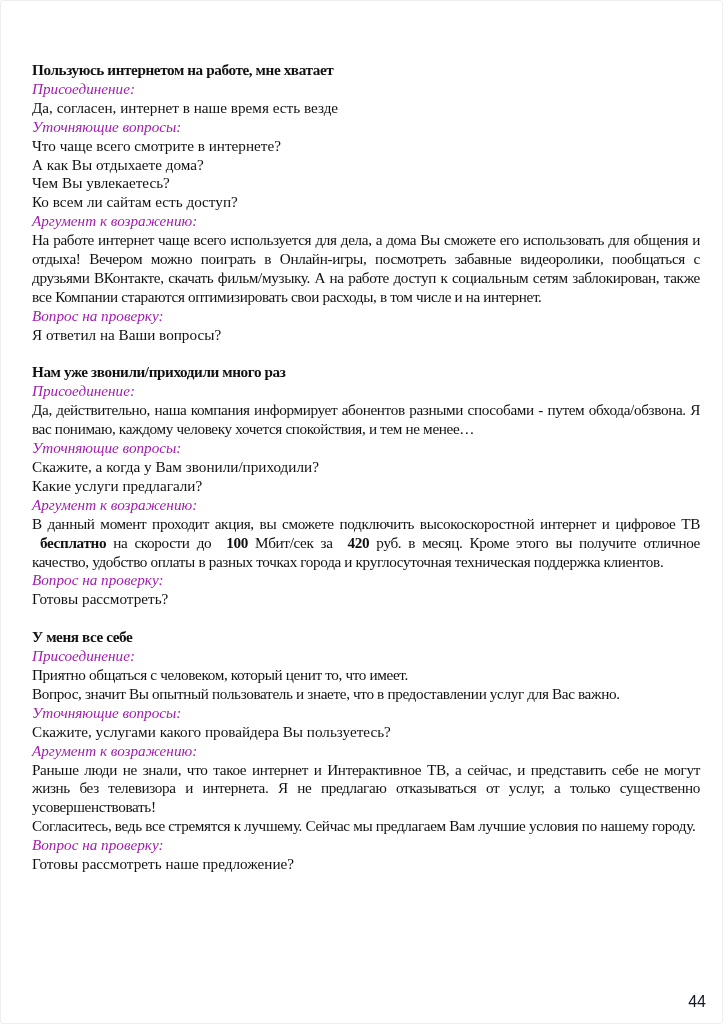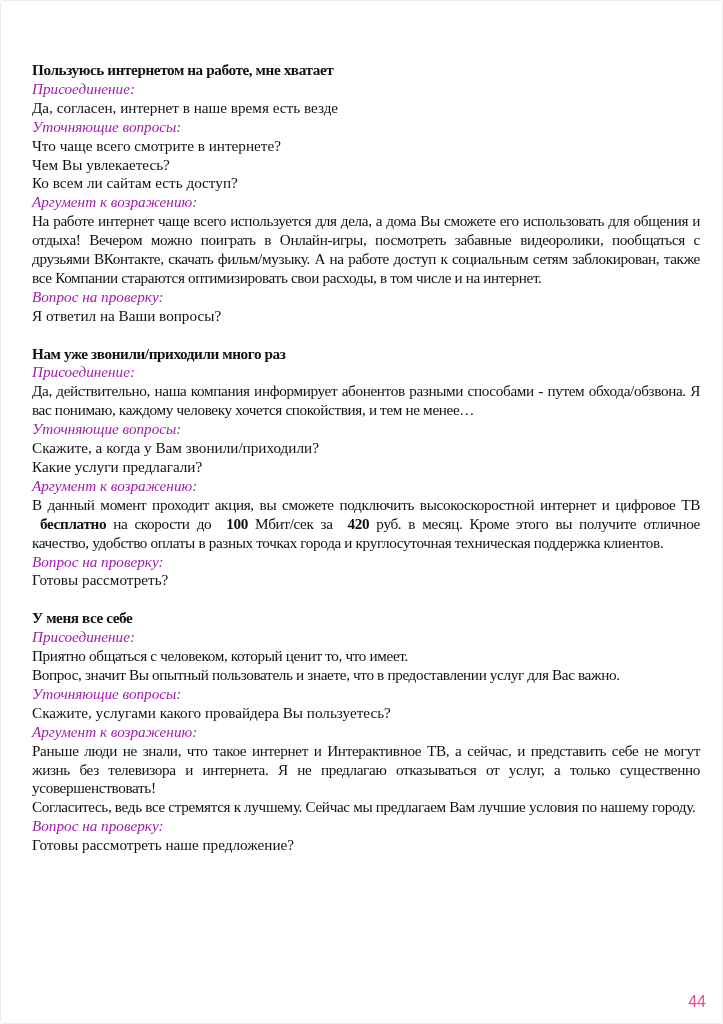--- a/index.html
+++ b/index.html
@@ -56,35 +56,36 @@
     .narrow {
       letter-spacing: -0.35px;
     }
     b { font-weight: bold; margin-left: 8px; }
     .page-number {
       position: absolute;
       right: 16px;
       top: 992px;
       font-family: "Liberation Sans", "DejaVu Sans", sans-serif;
       font-size: 16px;
-      color: #ec4899;
+      color: #0f172a;
     }
   </style>
 </head>
 <body>
 
 <div class="page">
   <div class="content">
 
     <div class="section">
       <span class="line heading">Пользуюсь интернетом на работе, мне хватает</span>
       <span class="line label">Присоединение:</span>
       <span class="line">Да, согласен, интернет в наше время есть везде</span>
       <span class="line label">Уточняющие вопросы:</span>
       <span class="line">Что чаще всего смотрите в интернете?</span>
+      <span class="line">А как Вы отдыхаете дома?</span>
       <span class="line">Чем Вы увлекаетесь?</span>
       <span class="line">Ко всем ли сайтам есть доступ?</span>
       <span class="line label">Аргумент к возражению:</span>
       <div class="para narrow">На работе интернет чаще всего используется для дела, а дома Вы сможете его использовать для общения и отдыха! Вечером можно поиграть в Онлайн-игры, посмотреть забавные видеоролики, пообщаться с друзьями ВКонтакте, скачать фильм/музыку. А на работе доступ к социальным сетям заблокирован, также все Компании стараются оптимизировать свои расходы, в том числе и на интернет.</div>
       <span class="line label">Вопрос на проверку:</span>
       <span class="line">Я ответил на Ваши вопросы?</span>
     </div>
 
     <div class="section">
       <span class="line heading">Нам уже звонили/приходили много раз</span>

